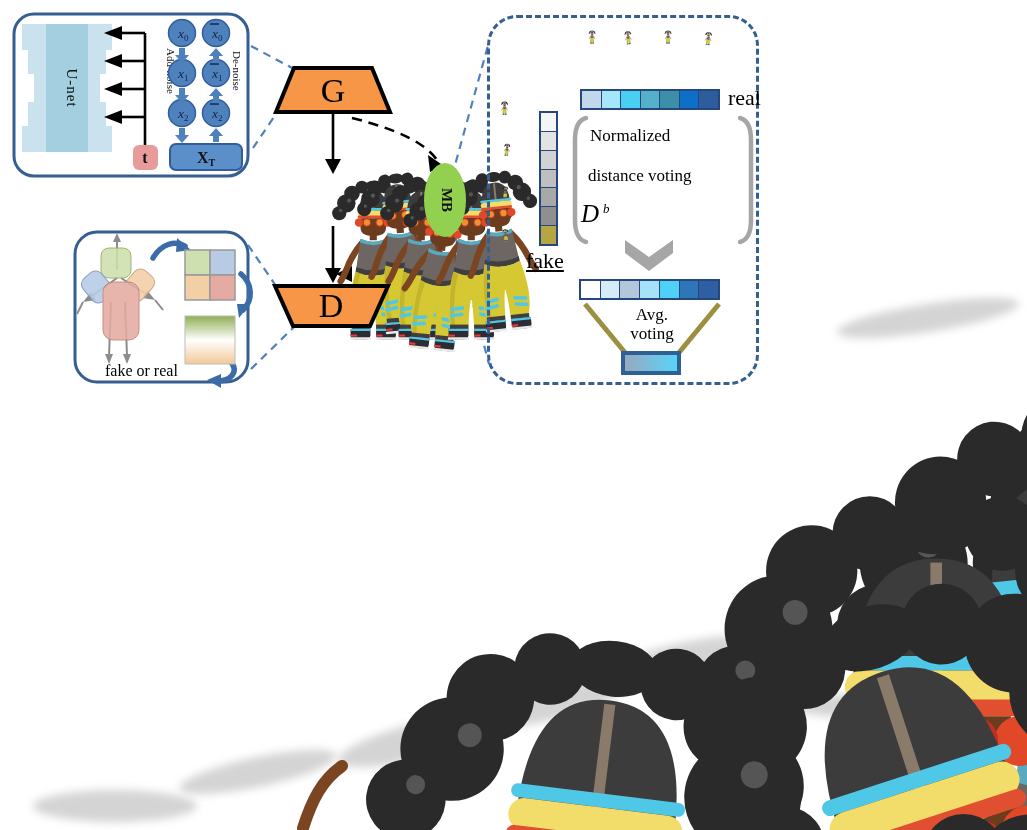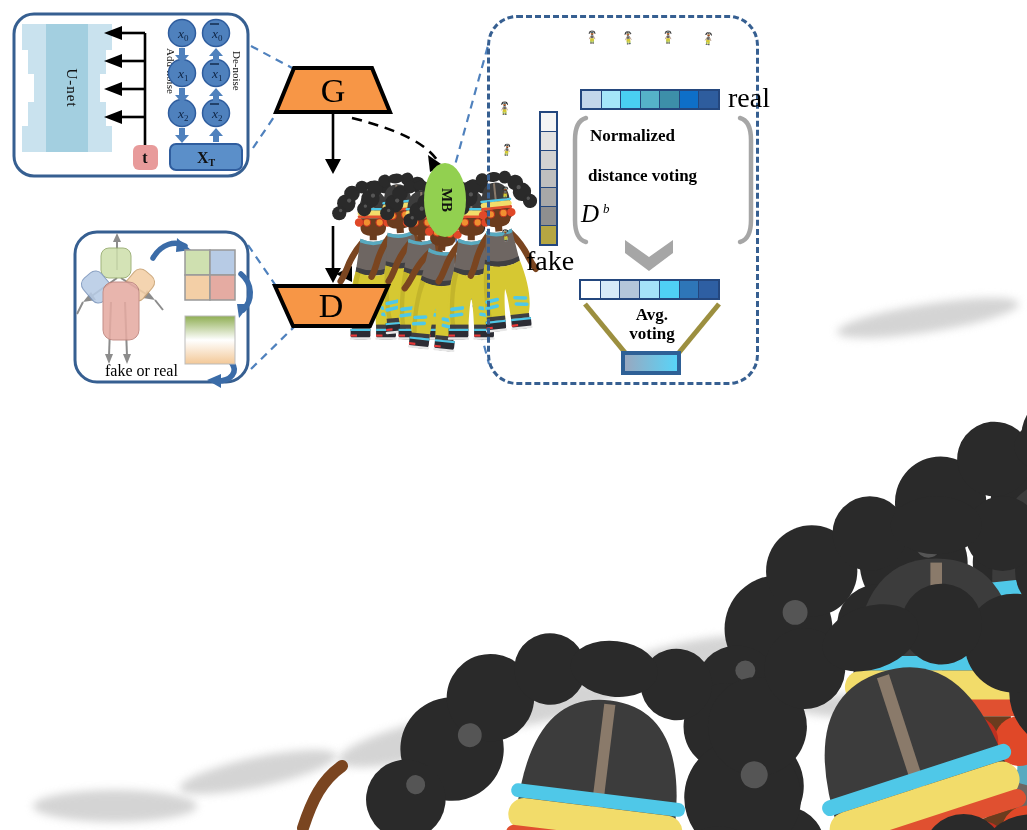--- a/index.html
+++ b/index.html
@@ -16,22 +16,22 @@
   
   .bar-h{display:flex;border:2px solid var(--navy);background:#fff;}
   .bar-h .cell{flex:1;}
   .bar-h .cell + .cell{border-left:1.5px solid var(--navy);}
   .bar-v{display:flex;flex-direction:column;border:2px solid var(--navy);background:#fff;}
   .bar-v .cell{flex:1;}
   .bar-v .cell + .cell{border-top:1.5px solid var(--navy);}
 
   
   .lbl{color:#000;}
-  .serif22{font-size:28px;line-height:22px;}
-  .bold17{font-size:17px;font-weight:bold;line-height:19px;}
+  .serif22{font-size:22px;line-height:22px;}
+  .bold17{font-size:17px;font-weight:normal;line-height:19px;}
   .dsym{font-size:25px;font-style:italic;}
   .dsup{font-size:13px;font-style:italic;vertical-align:9px;}
   .caption16{font-size:16px;}
 
   
   .blkline{stroke:#000;stroke-width:2.6;fill:none;}
   .blkdash{stroke:#000;stroke-width:2.6;fill:none;stroke-dasharray:10 7;}
   .callout{stroke:var(--dashed_blue);stroke-width:2.2;fill:none;stroke-dasharray:8 6;}
   .trap{stroke:#000;stroke-width:4;}
   .traplbl{font-size:34px;fill:#000;}
@@ -398,21 +398,21 @@
 
     <div class="abs bar-v" style="left:49px;top:93px;width:19px;height:135px;">
         <div class="cell" style="background: rgb(245, 245, 245);"></div>
         <div class="cell" style="background: rgb(227, 227, 227);"></div>
         <div class="cell" style="background: rgb(210, 210, 210);"></div>
         <div class="cell" style="background: rgb(191, 191, 191);"></div>
         <div class="cell" style="background: rgb(168, 168, 168);"></div>
         <div class="cell" style="background: rgb(143, 143, 143);"></div>
         <div class="cell" style="background: rgb(181, 166, 66);"></div>
       </div>
-    <div class="abs lbl serif22" style="left:36px;top:232px;">fake</div>
+    <div class="abs lbl serif22" style="left:36px;top:232px;text-decoration:underline;">fake</div>
 
     <svg class="abs" style="left:0;top:0;" width="266" height="364" viewBox="0 0 266 364">
       <path class="bracket" d="M96,100 Q85,103 85,122 L85,202 Q85,221 96,224"></path>
       <path class="bracket" d="M250,100 Q261,103 261,122 L261,202 Q261,221 250,224"></path>
       <polygon class="chev" points="135,222 159,239 183,222 183,235 159,253 135,235"></polygon>
       <line class="funnel" x1="95" y1="286" x2="137" y2="337"></line>
       <line class="funnel" x1="229" y1="286" x2="187" y2="337"></line>
     </svg>
 
     <div class="abs lbl bold17" style="left:100px;top:108px;">Normalized</div>

